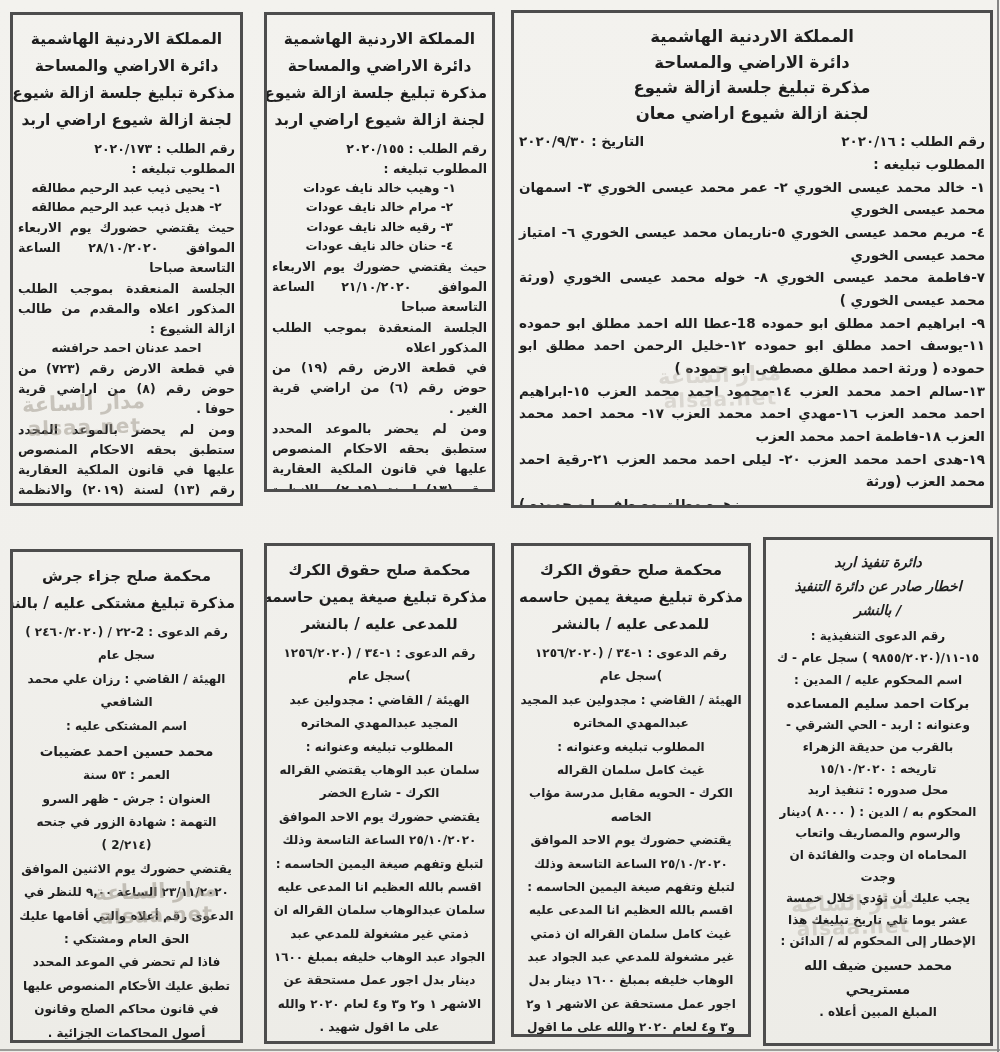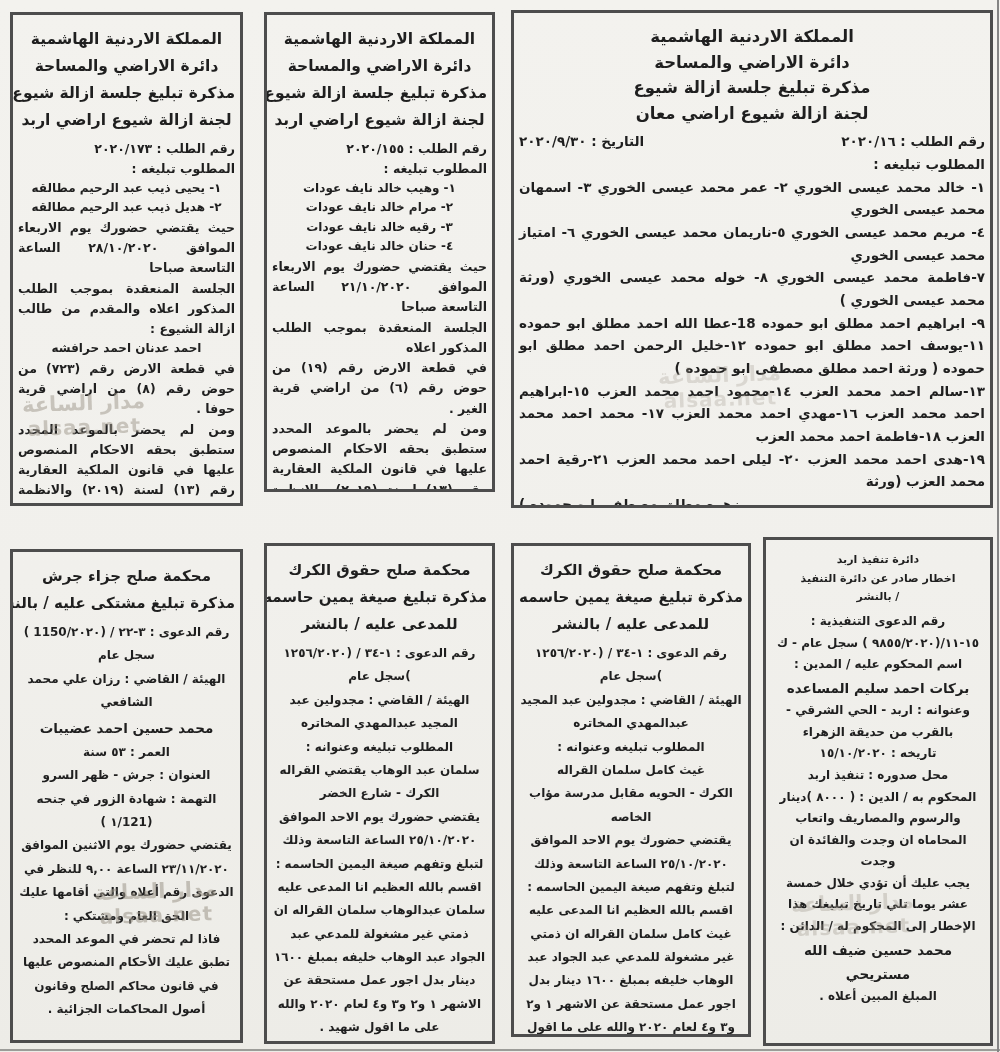--- a/index.html
+++ b/index.html
@@ -34,21 +34,21 @@
   .wide .ln{font-size:13.5px;line-height:1.68;}
   
   .pos-4{left:10px;top:549px;width:233px;height:494px;}
   .pos-5{left:264px;top:543px;width:231px;height:501px;}
   .pos-6{left:511px;top:543px;width:240px;height:494px;}
   .pos-7{left:763px;top:537px;width:230px;height:509px;}
   .roomy .hline{font-size:15px;line-height:1.8;}
   .roomy .ln{font-size:12px;line-height:1.95;text-align:center;}
   .roomy .ln.name{font-size:13.5px;}
   .dense .ln{font-size:12px;line-height:1.8;}
-  .dense .hline{font-size:11px;line-height:1.7;}
+  .dense .hline{font-size:14px;line-height:1.7;font-style:italic;}
 
   
   .wm{position:absolute;color:#9e978b;text-align:center;pointer-events:none;transform:rotate(-2deg);}
   .wm .wl1{font-size:21px;line-height:1.1;}
   .wm .wl2{font-size:20px;letter-spacing:1px;line-height:1.2;}
   .wm-1{left:14px;top:392px;width:140px;opacity:.5;}
   .wm-2{left:640px;top:364px;width:160px;opacity:.28;}
   .wm-3{left:66px;top:880px;width:180px;opacity:.55;}
   .wm-4{left:778px;top:892px;width:150px;opacity:.34;}
 </style>
@@ -122,26 +122,27 @@
           <div class="ln cen">زهره مطلق مصطفى ابو حموده )</div>
         </div>
     </section>
       <section class="notice pos-4 roomy">
 
       <header class="hgroup">
           <div class="hline">محكمة صلح جزاء جرش</div>
           <div class="hline">مذكرة تبليغ مشتكى عليه / بالنشر</div>
         </header>
       <div class="body">
-          <div class="ln">رقم الدعوى : ٣-٢٢ / (1150/٢٠٢٠ ) سجل عام</div>
+          <div class="ln">رقم الدعوى : 2-٢٢ / (٢٤٦٠/٢٠٢٠ ) سجل عام</div>
           <div class="ln">الهيئة / القاضي : رزان علي محمد الشافعي</div>
+          <div class="ln">اسم المشتكى عليه :</div>
           <div class="ln name">محمد حسين احمد عضيبات</div>
           <div class="ln">العمر : ٥٣ سنة</div>
           <div class="ln">العنوان : جرش - ظهر السرو</div>
-          <div class="ln">التهمة : شهادة الزور في جنحه (١/121 )</div>
+          <div class="ln">التهمة : شهادة الزور في جنحه (2/٢١٤ )</div>
           <div class="ln">يقتضي حضورك يوم الاثنين الموافق ٢٣/١١/٢٠٢٠ الساعة ٩,٠٠ للنظر في الدعوى رقم أعلاه والتي أقامها عليك الحق العام ومشتكي :</div>
           <div class="ln">فاذا لم تحضر في الموعد المحدد تطبق عليك الأحكام المنصوص عليها في قانون محاكم الصلح وقانون أصول المحاكمات الجزائية .</div>
         </div>
     </section>
       <section class="notice pos-5 roomy">
 
       <header class="hgroup">
           <div class="hline">محكمة صلح حقوق الكرك</div>
           <div class="hline">مذكرة تبليغ صيغة يمين حاسمه</div>
           <div class="hline">للمدعى عليه / بالنشر</div>

